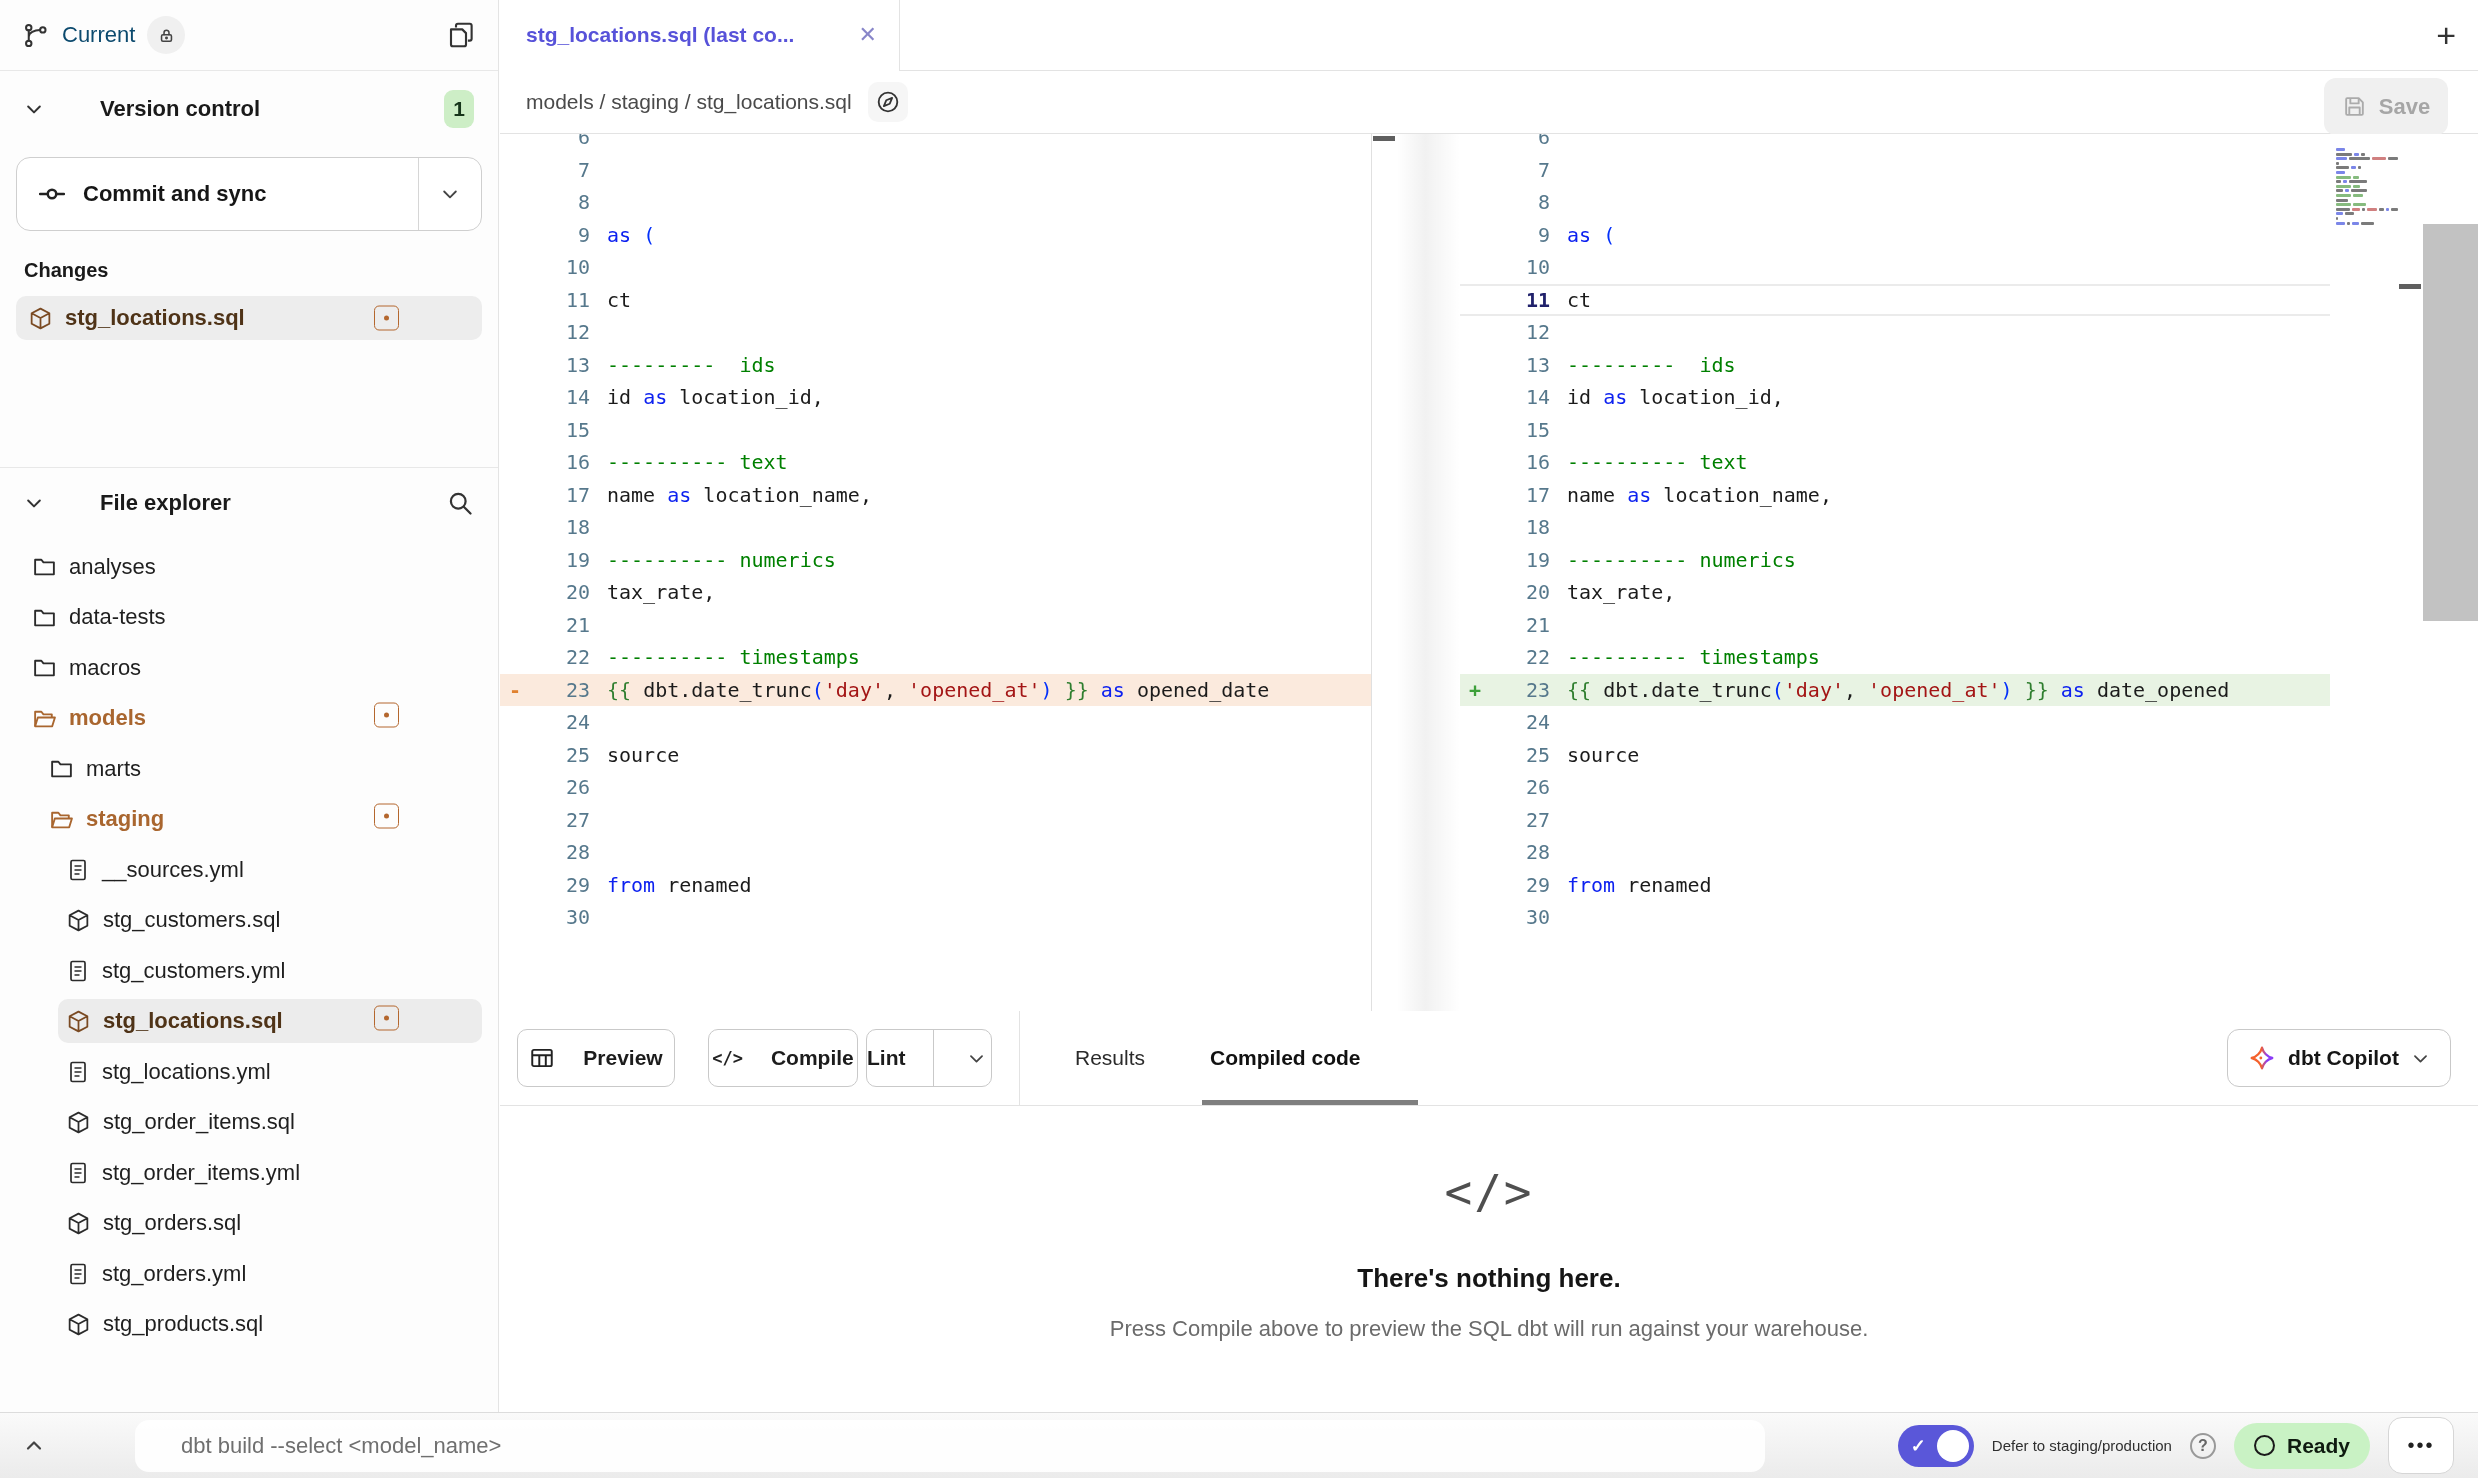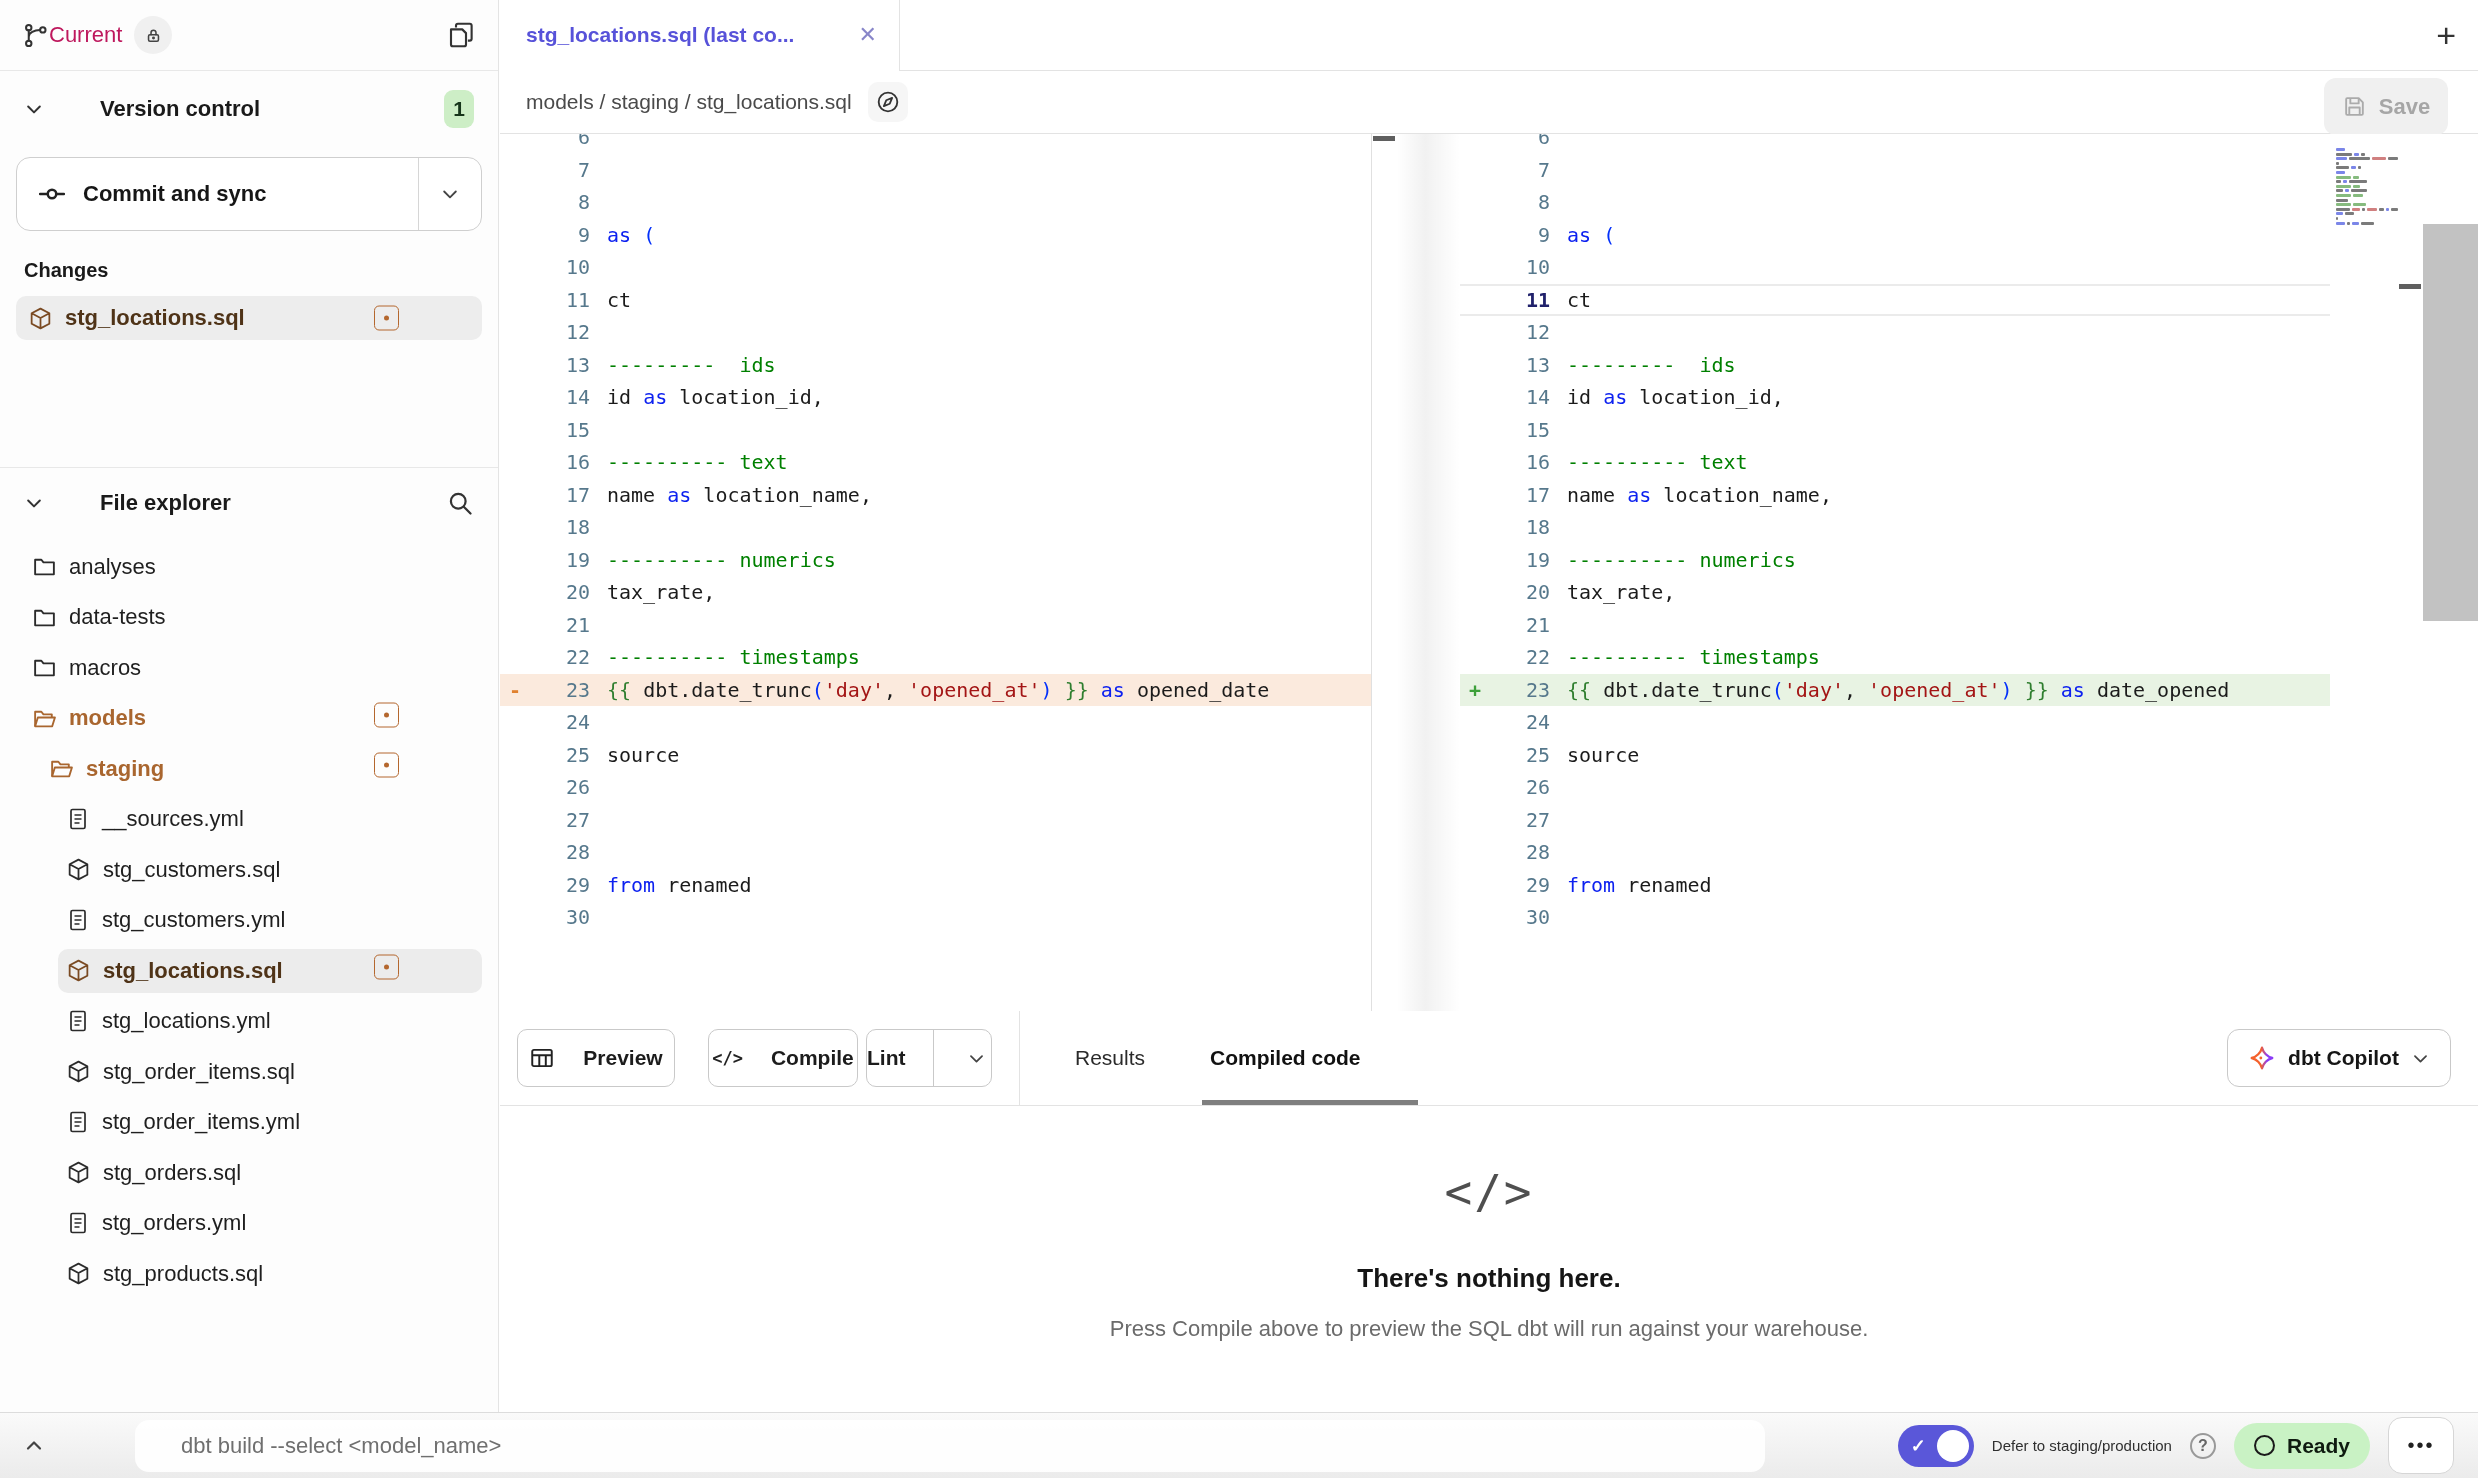--- a/index.html
+++ b/index.html
@@ -3,21 +3,21 @@
 <meta charset="utf-8">
 <style>
   html,body{margin:0;padding:0;background:#fff;}
   .app{position:relative;width:2478px;height:1478px;overflow:hidden;background:#fff;
        font-family:"Liberation Sans",sans-serif;color:#1f1f1f;}
   svg{display:block;}
 
   
   .sidebar{position:absolute;left:0;top:0;width:498px;height:1412px;background:#fdfdfd;border-right:1px solid #e4e4e4;}
   .sb-top{position:absolute;left:0;top:0;right:0;height:71px;border-bottom:1px solid #e8e8e8;display:flex;align-items:center;padding:0 22px;box-sizing:border-box;}
-  .branch-name{font-size:22px;color:#be185d;}
+  .branch-name{font-size:22px;color:#0c4a6e;margin-left:13px;}
   .lock-badge{width:38px;height:38px;border-radius:50%;background:#f0f0f0;display:flex;align-items:center;justify-content:center;margin-left:12px;}
   .sb-top .spacer{flex:1;}
   .vc{position:absolute;left:0;top:71px;right:0;height:396px;}
   .sec-head{display:flex;align-items:center;padding:0 24px;height:76px;gap:42px;}
   .sec-title{font-size:22px;font-weight:700;color:#1a1a1a;margin-left:14px;}
   .sec-head .spacer{flex:1;}
   .count-badge{min-width:30px;height:38px;border-radius:9px;background:#cdeec6;color:#16351a;font-size:21px;font-weight:700;display:flex;align-items:center;justify-content:center;padding:0 6px;box-sizing:border-box;}
   .commit-btn{margin:10px 16px 0 16px;height:72px;border:1.5px solid #cfcfcf;border-radius:14px;background:#fff;display:flex;align-items:stretch;overflow:hidden;}
   .commit-main{flex:1;display:flex;align-items:center;padding-left:20px;border-right:1px solid #d6d6d6;}
   .commit-label{font-size:22px;font-weight:700;color:#161616;margin-left:16px;}
@@ -249,20 +249,30 @@
             <div class="hl">
               <span class="ticon">
                 <svg width="25" height="25" viewBox="0 0 24 24" fill="none" stroke="#a9662f" stroke-width="1.8" stroke-linejoin="round">
                   <path d="M3 19.5 V5.5 h6 l2 2.5 h8 v3"></path>
                   <path d="M3 19.5 L5.6 11 H22 L19.4 19.5 Z"></path>
                 </svg>
               </span>
               <span class="tlabel">models</span>
             </div>
             <span class="mod-badge"></span>
+          </div>
+          <div class="tree-row" style="padding-left: 25px;">
+            <div class="hl">
+              <span class="ticon">
+                <svg width="25" height="25" viewBox="0 0 24 24" fill="none" stroke="#2b2b2b" stroke-width="1.8" stroke-linejoin="round">
+                  <path d="M3 5.5 h6 l2 2.5 h10 v11.5 h-18 Z"></path>
+                </svg>
+              </span>
+              <span class="tlabel">marts</span>
+            </div>
           </div>
           <div class="tree-row accent" style="padding-left: 25px;">
             <div class="hl">
               <span class="ticon">
                 <svg width="25" height="25" viewBox="0 0 24 24" fill="none" stroke="#a9662f" stroke-width="1.8" stroke-linejoin="round">
                   <path d="M3 19.5 V5.5 h6 l2 2.5 h8 v3"></path>
                   <path d="M3 19.5 L5.6 11 H22 L19.4 19.5 Z"></path>
                 </svg>
               </span>
               <span class="tlabel">staging</span>

